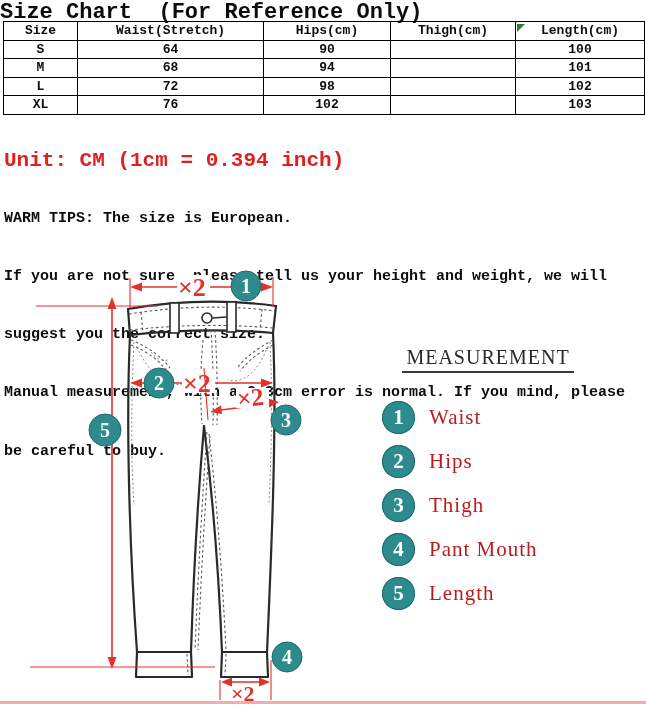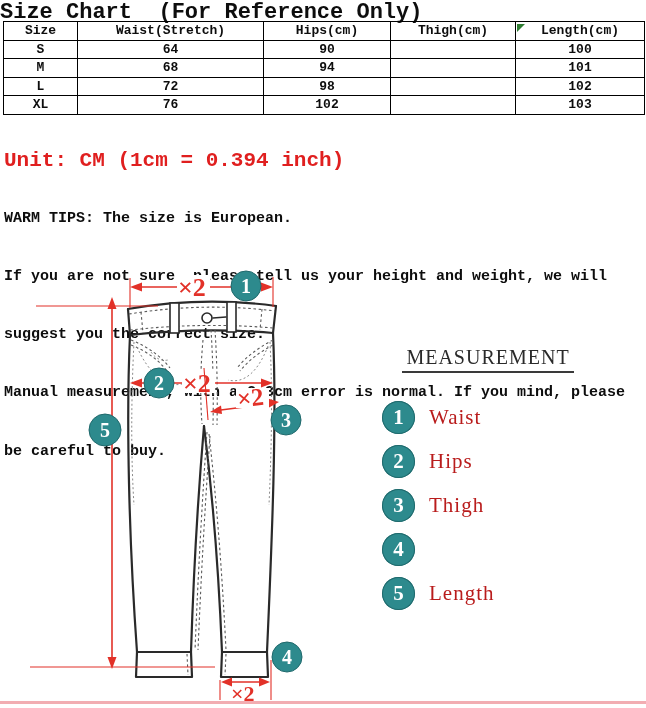--- a/index.html
+++ b/index.html
@@ -243,20 +243,21 @@
   <div class="legend-item">
     <div class="legend-num">2</div>
     <div class="legend-label">Hips</div>
   </div>
   <div class="legend-item">
     <div class="legend-num">3</div>
     <div class="legend-label">Thigh</div>
   </div>
   <div class="legend-item">
     <div class="legend-num">4</div>
+    <div class="legend-label">Pant Mouth</div>
   </div>
   <div class="legend-item">
     <div class="legend-num">5</div>
     <div class="legend-label">Length</div>
   </div>
 </div>
 
 <div class="pink-rule"></div>
 
 </body></html>

